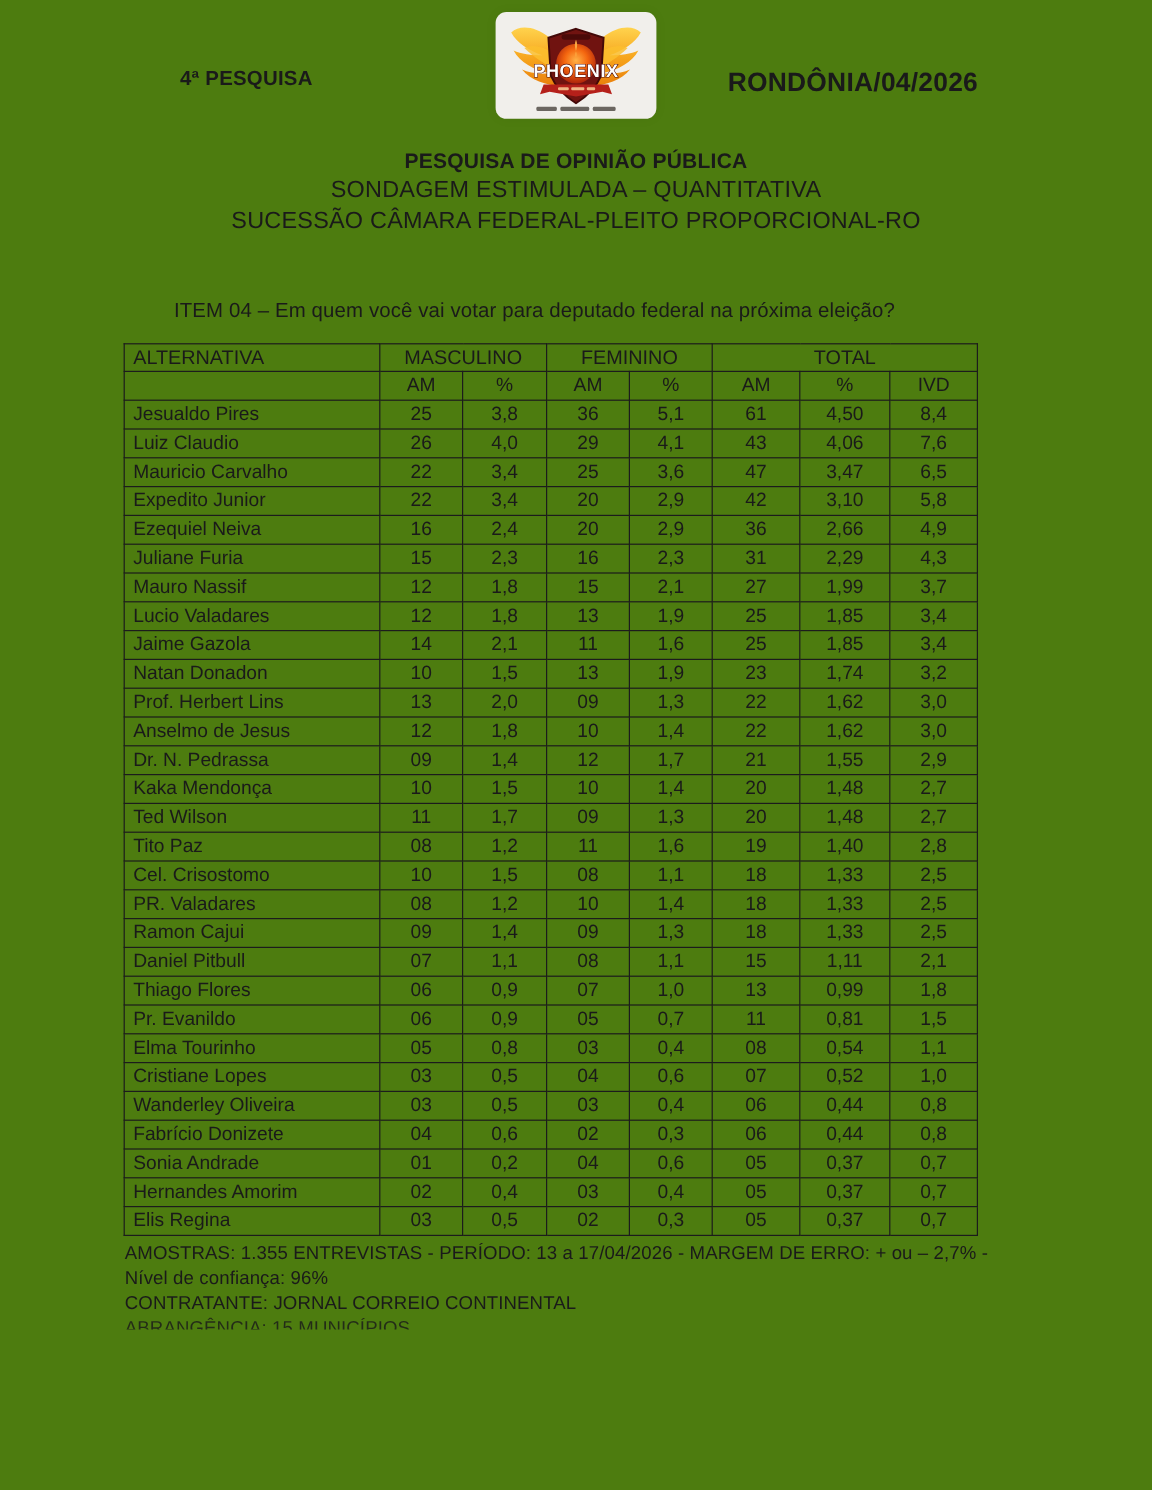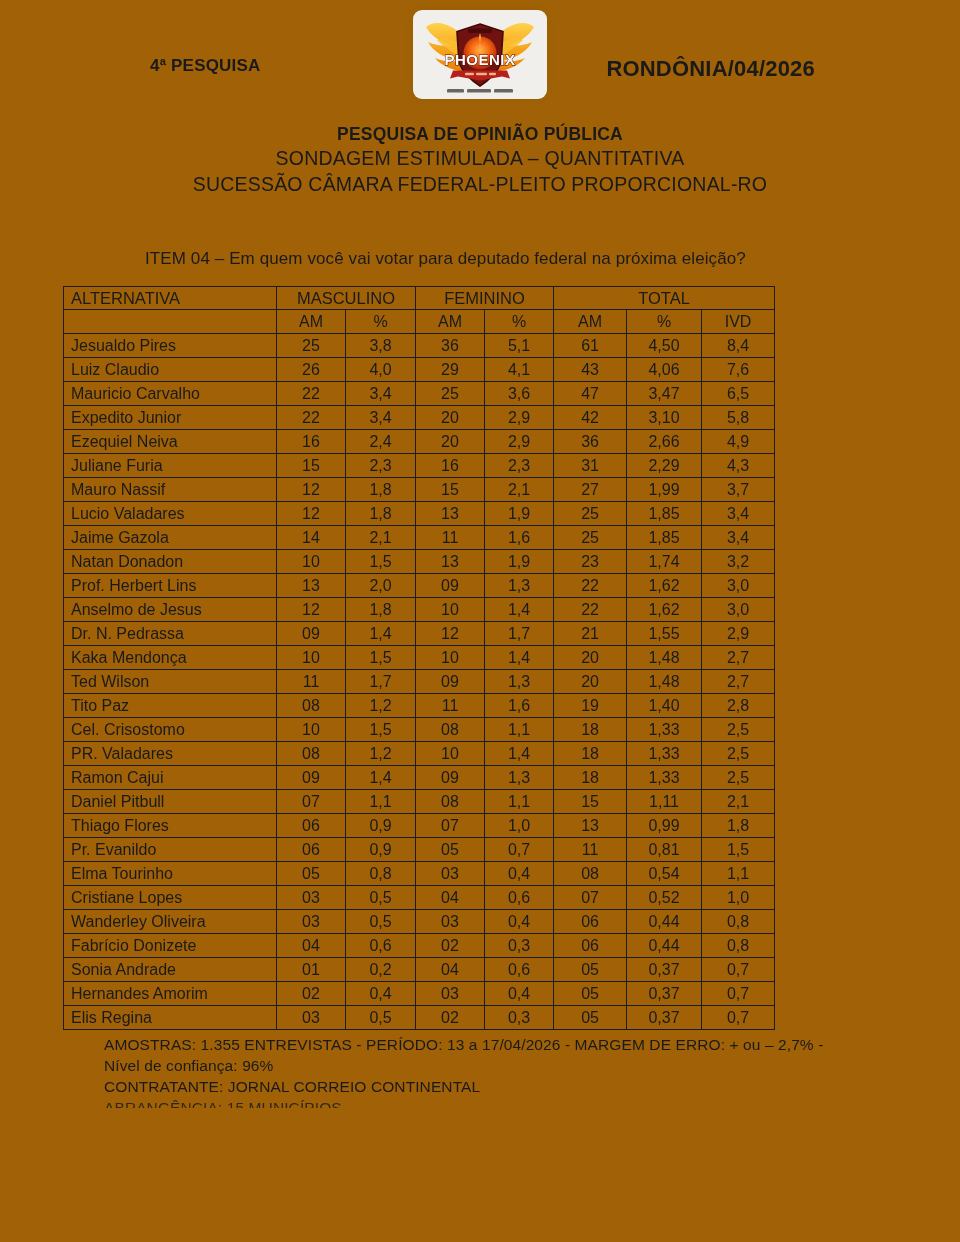--- a/index.html
+++ b/index.html
@@ -1,21 +1,21 @@
 <!DOCTYPE html>
 <html><head>
 <meta charset="utf-8">
 <style>
   * { box-sizing: border-box; }
   html, body { margin: 0; padding: 0; background: #ffffff; }
   .page {
     position: relative;
     width: 960px;
     height: 1242px;
-    background: #a16207;
+    background: #4d7c0f;
     overflow: hidden;
     font-family: "Liberation Sans", "DejaVu Sans", sans-serif;
     color: #1a1a1a;
   }
 
   
   .header { position: relative; height: 122px; }
   .h-left {
     position: absolute; left: 150px; top: 56px;
     font-size: 17px; font-weight: 700; letter-spacing: .2px;
@@ -37,21 +37,21 @@
   .t2 { font-size: 19.5px; font-weight: 400; line-height: 25.5px; letter-spacing: .2px; }
 
   
   .item {
     margin: 52px 0 17px 145px;
     font-size: 17px; letter-spacing: .1px;
   }
 
   
   table.results {
-    margin-left: 63px;
+    margin-left: 103px;
     border-collapse: collapse;
     table-layout: fixed;
     width: 711px;
   }
   table.results th, table.results td {
     border: 1.5px solid #1c1c1c;
     font-size: 16px;
     font-weight: 400;
     text-align: center;
     padding: 0 2px;

